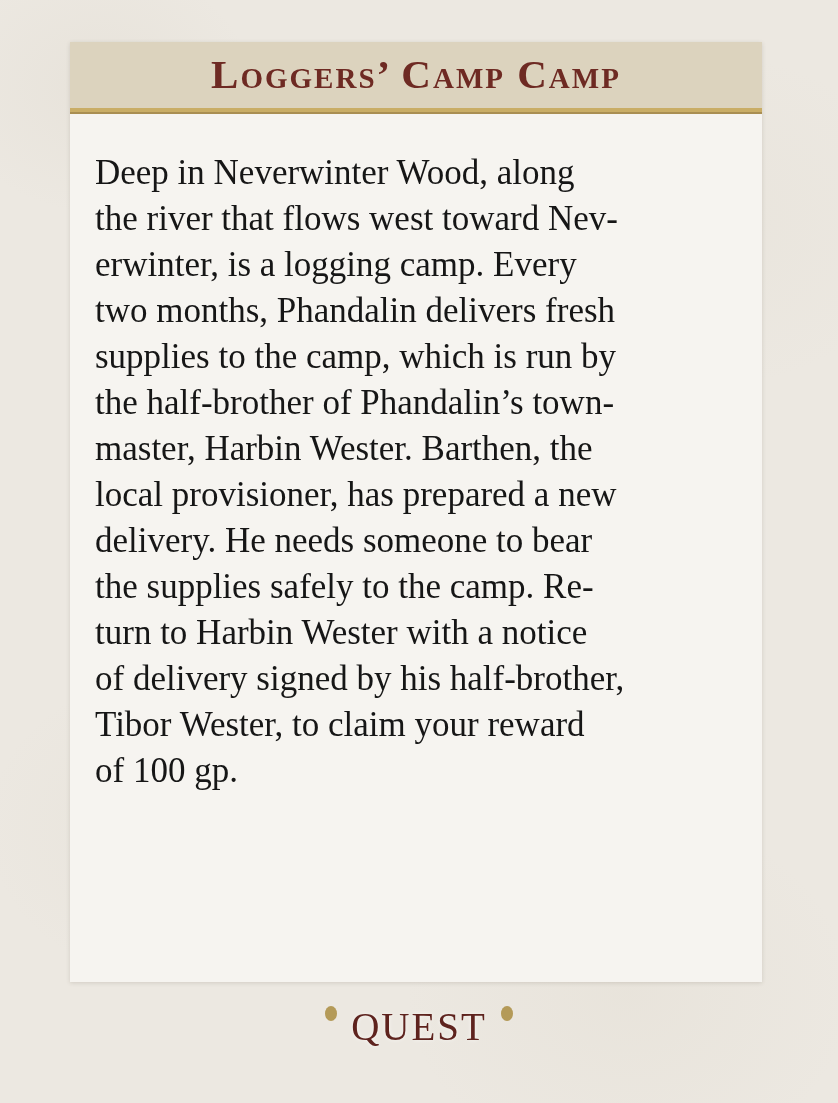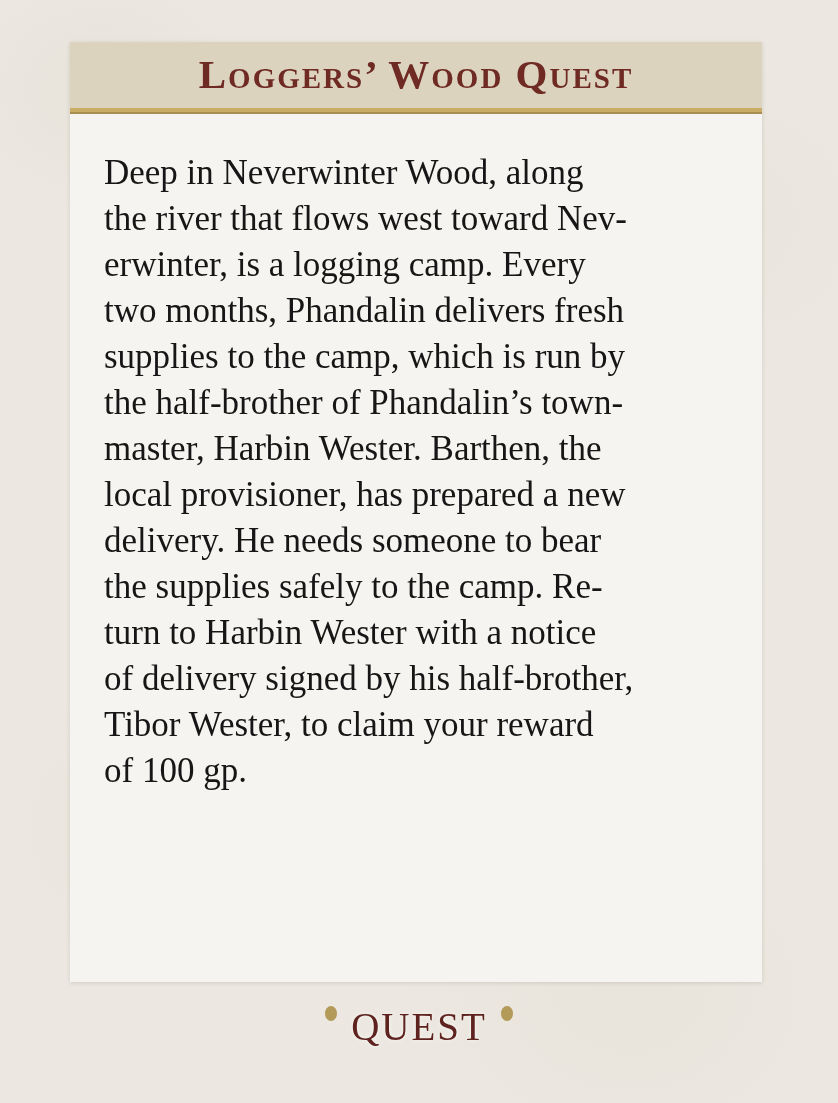--- a/index.html
+++ b/index.html
@@ -51,21 +51,21 @@
   }
   .gold-rule{
     height:4px;
     background:var(--gold-rule);
     border-bottom:2px solid var(--gold-rule-dark);
   }
   .card-body{
     background:var(--card-body);
     height:868px;
     box-sizing:border-box;
-    padding:36px 25px 0 34px;
+    padding:36px 25px 0 25px;
   }
   .quest-body-text{
     font-size:35px;
     line-height:46px;
     color:var(--body-text);
     white-space:pre;
   }
   .quest-footer{
     position:absolute;top:1006px;left:0;width:838px;height:52px;
     display:flex;align-items:flex-start;justify-content:center;gap:14px;
@@ -84,21 +84,21 @@
     transform:translateY(-2px);
   }
 </style>
 </head>
 <body>
 
 <div class="page-texture"></div>
 
 <div class="quest-card">
   <div class="card-header">
-    <div class="quest-title">Loggers’ Wood Quest</div>
+    <div class="quest-title">Loggers’ Camp Camp</div>
   </div>
   <div class="gold-rule"></div>
   <div class="card-body">
     <div class="quest-body-text">Deep in Neverwinter Wood, along
 the river that flows west toward Nev-
 erwinter, is a logging camp. Every
 two months, Phandalin delivers fresh
 supplies to the camp, which is run by
 the half-brother of Phandalin’s town-
 master, Harbin Wester. Barthen, the

